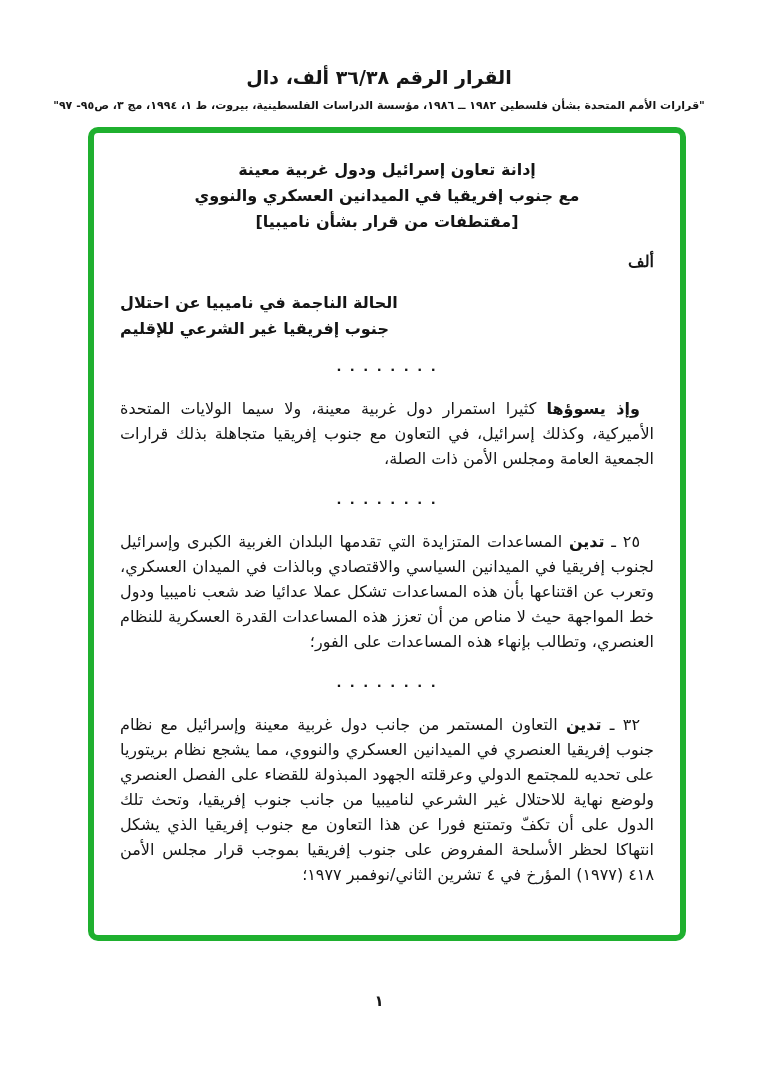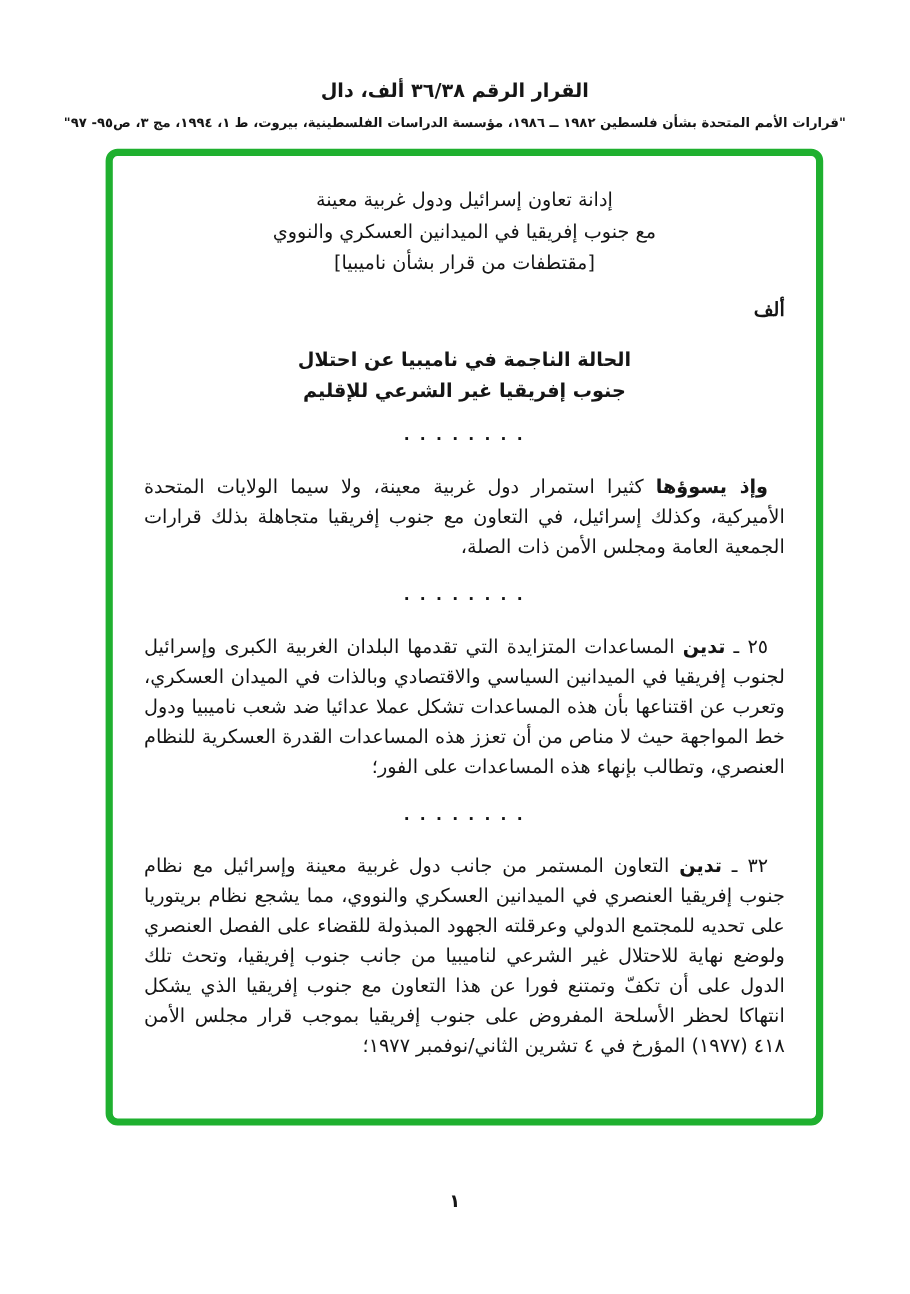--- a/index.html
+++ b/index.html
@@ -11,21 +11,21 @@
     position: relative;
     overflow: hidden;
   }
   .page {
     width: 758px; height: 1078px;
     background: #ffffff;
     position: relative;
   }
   .header { text-align: center; padding-top: 66px; direction: rtl; }
   .doc-title {
-    font-size: 16px; font-weight: bold;
+    font-size: 19px; font-weight: bold;
     letter-spacing: 0.2px;
   }
   .doc-citation {
     font-size: 11px; font-weight: bold;
     margin-top: 11px;
     white-space: nowrap;
   }
   .green-box {
     direction: rtl;
     width: 598px;
@@ -35,24 +35,24 @@
     background: #ffffff;
     padding: 24px 26px 30px 26px;
     font-size: 16px;
     line-height: 25px;
   }
   .intro {
     text-align: center;
     max-width: 480px;
     margin: 0 auto 14px auto;
   }
-  .title-block { text-align: center; font-weight: normal; margin: 0 0 10px 0; }
+  .title-block { text-align: center; font-weight: bold; margin: 0 0 10px 0; }
   .title-block .t-line { line-height: 26px; }
   .section-letter { text-align: right; font-weight: bold; margin: 14px 0 16px 0; font-family: Liberation Serif, serif; }
-  .subtitle-block { text-align: center; font-weight: bold; margin: 0 0 14px 0; }
+  .subtitle-block { text-align: left; font-weight: bold; margin: 0 0 14px 0; }
   .subtitle-block .t-line { line-height: 26px; }
   .salutation { font-weight: bold; margin: 0 0 2px 0; text-align: right; }
   .dots {
     text-align: center;
     font-weight: bold;
     font-size: 13px;
     letter-spacing: 2px;
     line-height: 22px;
     margin: 1px 0;
     direction: ltr;

